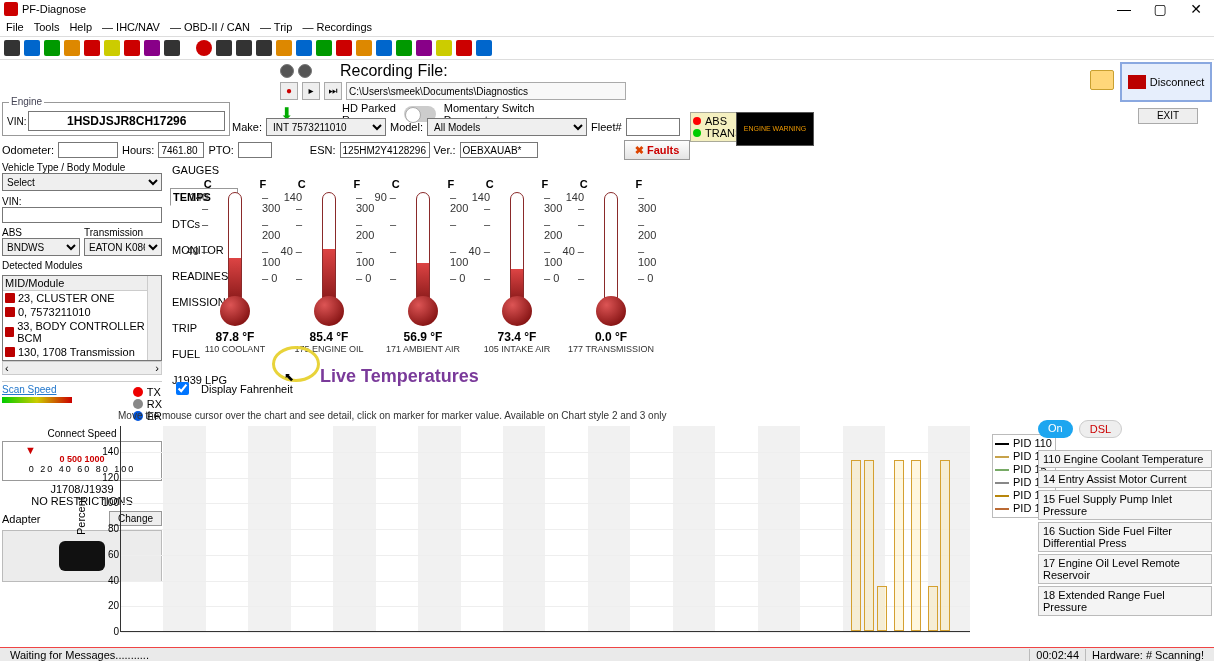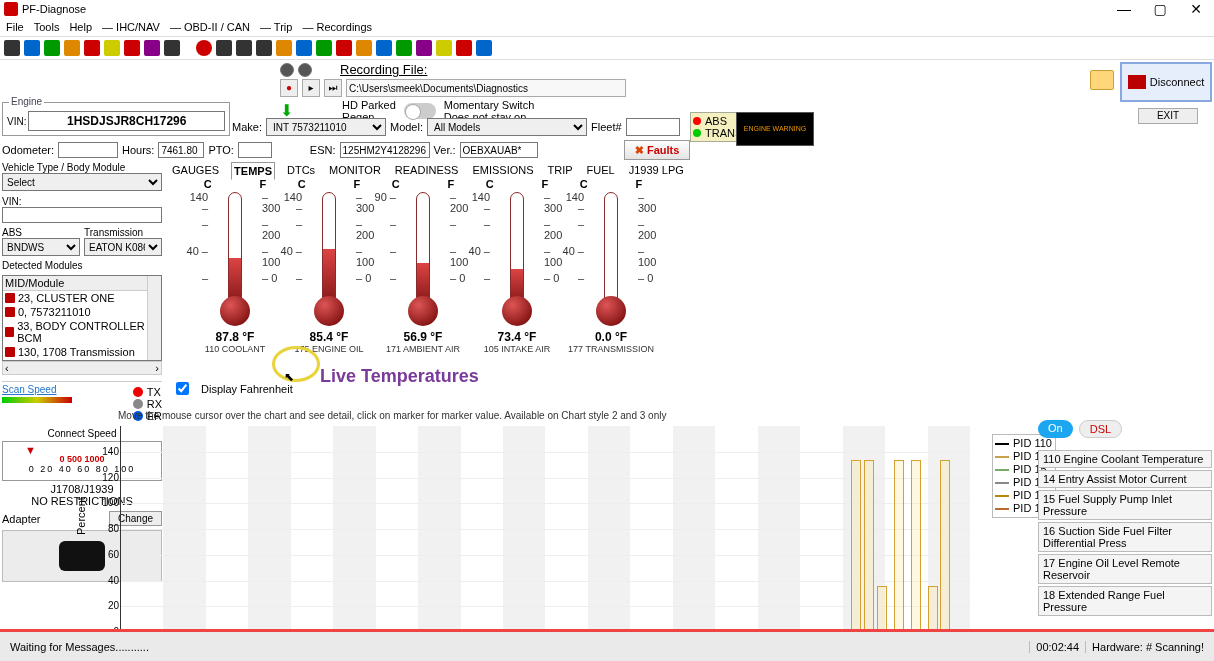--- a/index.html
+++ b/index.html
@@ -26,21 +26,21 @@
 .toolbar .tb-icon.orange { background: #d80; }
 .toolbar .tb-icon.purple { background: #808; }
 .toolbar .tb-icon.dark { background: #333; }
 
 
 .row2 { height: 56px; display: flex; position: relative; }
 .row2 .left-spacer { width: 280px; }
 .row2 .rec-area { flex: 0 0 750px; padding-top: 2px; }
 .rec-controls { display: flex; gap: 4px; align-items: center; margin-bottom: 2px; }
 .rec-controls .dot { width: 14px; height: 14px; border-radius: 50%; background: #555; border: 1px solid #777; cursor:pointer;}
-.rec-controls .file-lbl { font-size: 13px; text-decoration: underline; }
+.rec-controls .file-lbl { font-size: 16px; }
 .rec-row2 { display: flex; gap: 4px; align-items: center; }
 .rec-row2 .btn { width: 18px; height: 18px; background: #eee; border: 1px solid #aaa; cursor: pointer; font-size:10px; text-align:center; line-height:16px; }
 .rec-row2 input { width: 280px; height: 18px; font-size: 10px; padding: 0 2px; background: #f8f8f8; border: 1px solid #aaa; }
 .snapshot-bar { background: linear-gradient(#e0e0e0,#c8c8c8); border: 1px solid #999; padding: 2px 8px; font-size: 10px; text-align: center; width: 320px; cursor:pointer;}
 .dl-arrow { width: 20px; height: 20px; display:inline-block; position:relative; }
 .dl-arrow::after{content:"⬇"; color:#0a0; font-size:16px;}
 .toggle { width: 32px; height: 16px; border-radius: 8px; background: #ccc; position: relative; display: inline-block; vertical-align: middle; cursor:pointer;}
 .toggle::after { content:""; width:14px; height:14px; background:#fff; border-radius:50%; position:absolute; left:1px; top:1px; border:1px solid #aaa;}
 .row2 .disconnect-btn { position: absolute; right: 2px; top: 2px; width: 92px; height: 40px; background: #e6eefc; border: 2px solid #8aa8e0; display: flex; align-items: center; justify-content: center; cursor: pointer; font-size:11px; }
 .row2 .disconnect-btn .truck{width:18px;height:14px;background:#b00;margin-right:4px;}
@@ -102,21 +102,21 @@
 .connect-speed{margin-top:6px; font-size:10px; text-align:center;}
 .speed-gauge{margin-top:2px; border:1px solid #999; height:40px; position:relative; background:#fff;}
 .speed-gauge .ticks{font-size:9px; text-align:center; color:#c00; font-weight:bold;}
 .speed-gauge .ticks2{font-size:9px; text-align:center; letter-spacing:2px;}
 .adapter-row{margin-top:4px; font-size:10px; display:flex; justify-content:space-between; align-items:center;gap:8px;}
 .change-btn{border:1px solid #999; background:#eee; padding:1px 8px; cursor:pointer; font-size:10px;}
 .adapter-img{margin-top:4px; width:100%; height:52px; background:#ececec; border:1px solid #bbb; display:flex; align-items:center; justify-content:center;}
 .adapter-img .dev{width:46px;height:30px;background:#111;border-radius:6px;}
 
 
-.tabs{position:absolute; left:170px; top:162px; display:flex; gap:10px; font-size:10px;}
+.tabs{position:absolute; left:170px; top:162px; display:flex; gap:10px; font-size:10px;flex-direction:column;}
 .tabs span{cursor:pointer; padding:2px 2px;}
 .tabs .active{font-weight:bold; border:1px solid #999; border-bottom-color:#fff; background:#fff;}
 
 
 .thermo-area{position:absolute; left:170px; top:178px; width:640px; height:180px;}
 .thermo{position:absolute; width:110px; text-align:center;}
 .thermo .hdr{display:flex; justify-content:space-around; font-weight:bold; font-size:11px;}
 .thermo .tube-wrap{position:relative; height:134px; margin-top:2px;}
 .thermo .scale{position:absolute; top:0; font-size:8px; color:#333; line-height:1;}
 .thermo .scale.left{left:2px; text-align:right; width:26px;}
@@ -148,21 +148,21 @@
 .legend .row{display:flex; align-items:center; gap:4px; line-height:13px;}
 .legend .swatch{width:14px; height:2px;}
 
 .right-panel{position:absolute; right:2px; top:420px; width:174px; font-size:10px;}
 .right-panel .toggles{display:flex; gap:6px; margin-bottom:12px;}
 .right-panel .ton{background:#1da6f0; color:#fff; border-radius:10px; padding:2px 10px; cursor:pointer;}
 .right-panel .toff{background:#eee; color:#c00; border-radius:10px; padding:2px 10px; cursor:pointer; border:1px solid #ccc;}
 .right-panel .pitem{border:1px solid #bbb; background:#f4f4f4; padding:2px 4px; margin-bottom:2px; cursor:pointer;}
 
 
-.statusbar{position:absolute; bottom:0; left:0; right:0; height:32px; background:#eaeaea; border-top:3px solid #ef4444; display:flex; align-items:center; font-size:10px; padding:0 4px;}
+.statusbar{position:absolute; bottom:0; left:0; right:0; height:14px; background:#eaeaea; border-top:1px solid #ef4444; display:flex; align-items:center; font-size:10px; padding:0 4px;}
 .statusbar .seg{border-left:1px solid #bbb; padding:0 6px;}
 .statusbar .seg:first-child{border-left:none;}
 .statusbar .spacer{flex:1;}
 </style>
 </head>
 <body>
 
 <div class="titlebar">
   <span class="icon"></span>
   <span class="title">PF-Diagnose</span>

